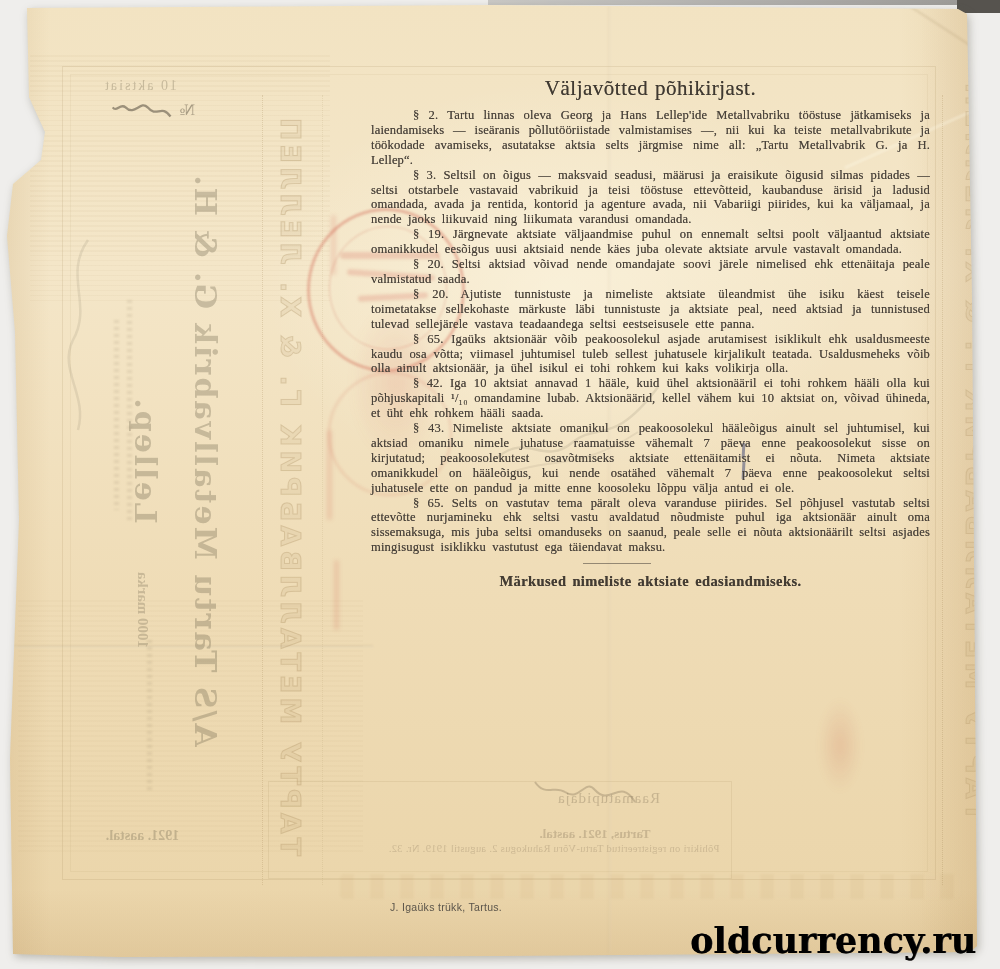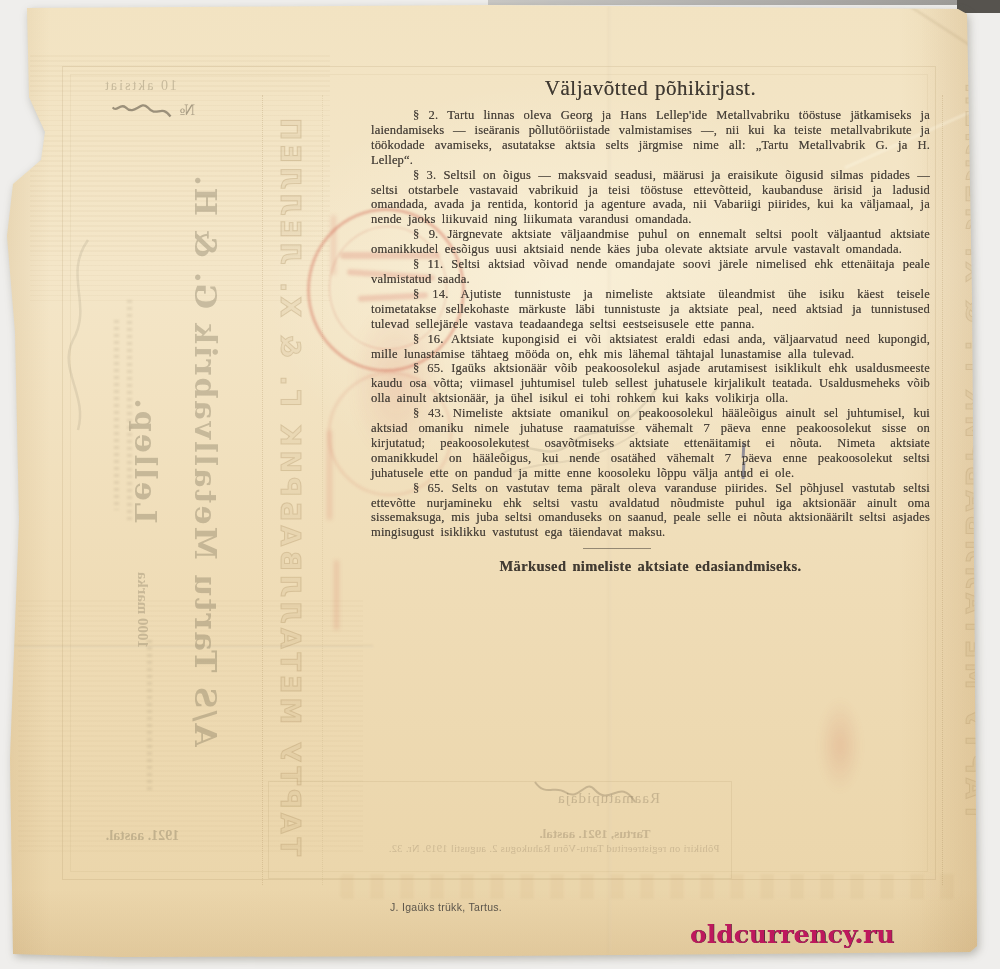--- a/index.html
+++ b/index.html
@@ -76,21 +76,21 @@
   
   #doc-text{left:371px;top:40px;width:559px;color:#49423a;font-size:12.6px;line-height:14.9px;
     text-align:justify;word-spacing:3px;letter-spacing:.15px;text-shadow:0 0 .4px rgba(73,66,58,.7);margin-top:36px;}
   #doc-title{text-align:center;font-size:21px;line-height:24px;letter-spacing:.5px;word-spacing:1px;
     margin-bottom:8px;color:#3f3931;}
   .para{text-indent:42px;}
   #divider{width:68px;height:0;border-top:1px solid rgba(73,66,58,.55);margin:8px 0 10px 212px;}
   #notes-heading{text-align:center;font-weight:bold;font-size:14.5px;letter-spacing:.4px;word-spacing:2px;color:#423b32;}
   #printer-credit{left:390px;top:901px;font-family:"Liberation Sans",sans-serif;font-size:10.5px;color:#5a544a;letter-spacing:.3px;}
   #site-watermark{left:690px;top:920px;width:250px;font-family:"DejaVu Serif",serif;font-weight:bold;
-    font-size:25px;letter-spacing:0px;color:#be185d;text-shadow:.6px 0 0 #3b3734;}
+    font-size:35px;letter-spacing:0px;color:#000000;text-shadow:.6px 0 0 #3b3734;}
 </style>
 </head>
 <body>
 
 <div id="page">
 
   <div class="abs" id="top-dark-strip"></div>
   <div class="abs" id="corner-dark-block"></div>
 
   <div class="abs" id="paper-wrap">
@@ -157,25 +157,25 @@
       <path d="M25 110 C 60 95, 90 110, 150 70" stroke="rgba(90,80,65,.12)" stroke-width="2" fill="none"></path>
     </svg>
     <svg class="abs squiggle" style="left:48px;top:235px;" width="60" height="200" viewBox="0 0 60 200">
       <path d="M40 5 C 15 40, 45 70, 25 105 C 10 135, 40 160, 30 195" stroke="rgba(95,85,65,.15)" stroke-width="2.5" fill="none"></path>
     </svg>
 
     <div class="abs" id="doc-text">
       <div id="doc-title">Väljavõtted põhikirjast.</div>
       <div class="para">§ 2.  Tartu linnas oleva Georg ja Hans Lellep'ide Metallvabriku tööstuse jätkamiseks ja laiendamiseks — iseäranis põllutööriistade valmistamises —, nii kui ka teiste metallvabrikute ja töökodade avamiseks, asutatakse aktsia selts järgmise nime all: „Tartu Metallvabrik G. ja H. Lellep“.</div>
       <div class="para">§ 3.  Seltsil on õigus — maksvaid seadusi, määrusi ja eraisikute õigusid silmas pidades — seltsi otstarbele vastavaid vabrikuid ja teisi tööstuse ettevõtteid, kaubanduse ärisid ja ladusid omandada, avada ja rentida, kontorid ja agenture avada, nii Vabariigi piirides, kui ka väljamaal, ja nende jaoks liikuvaid ning liikumata varandusi omandada.</div>
-      <div class="para">§ 9.  Järgnevate aktsiate väljaandmise puhul on ennemalt seltsi poolt väljaantud aktsiate omanikkudel eesõigus uusi aktsiaid nende käes juba olevate aktsiate arvule vastavalt omandada.</div>
-      <div class="para">§ 11.  Seltsi aktsiad võivad nende omandajate soovi järele nimelised ehk ettenäitaja peale valmistatud saada.</div>
-      <div class="para">§ 14.  Ajutiste tunnistuste ja nimeliste aktsiate üleandmist ühe isiku käest teisele toimetatakse sellekohaste märkuste läbi tunnistuste ja aktsiate peal, need aktsiad ja tunnistused tulevad sellejärele vastava teadaandega seltsi eestseisusele ette panna.</div>
-      <div class="para">§ 16.  Aktsiate kupongisid ei või aktsiatest eraldi edasi anda, väljaarvatud need kupongid, mille lunastamise tähtaeg mööda on, ehk mis lähemal tähtajal lunastamise alla tulevad.</div>
+      <div class="para">§ 19.  Järgnevate aktsiate väljaandmise puhul on ennemalt seltsi poolt väljaantud aktsiate omanikkudel eesõigus uusi aktsiaid nende käes juba olevate aktsiate arvule vastavalt omandada.</div>
+      <div class="para">§ 20.  Seltsi aktsiad võivad nende omandajate soovi järele nimelised ehk ettenäitaja peale valmistatud saada.</div>
+      <div class="para">§ 20.  Ajutiste tunnistuste ja nimeliste aktsiate üleandmist ühe isiku käest teisele toimetatakse sellekohaste märkuste läbi tunnistuste ja aktsiate peal, need aktsiad ja tunnistused tulevad sellejärele vastava teadaandega seltsi eestseisusele ette panna.</div>
       <div class="para">§ 65.  Igaüks aktsionäär võib peakoosolekul asjade arutamisest isiklikult ehk usaldusmeeste kaudu osa võtta; viimasel juhtumisel tuleb sellest juhatusele kirjalikult teatada. Usaldusmeheks võib olla ainult aktsionäär, ja ühel isikul ei tohi rohkem kui kaks volikirja olla.</div>
+      <div class="para">§ 42.  Iga 10 aktsiat annavad 1 hääle, kuid ühel aktsionääril ei tohi rohkem hääli olla kui põhjuskapitali ¹/₁₀ omandamine lubab. Aktsionäärid, kellel vähem kui 10 aktsiat on, võivad ühineda, et üht ehk rohkem hääli saada.</div>
       <div class="para">§ 43.  Nimeliste aktsiate omanikul on peakoosolekul hääleõigus ainult sel juhtumisel, kui aktsiad omaniku nimele juhatuse raamatuisse vähemalt 7 päeva enne peakoosolekut sisse on kirjutatud; peakoosolekutest osavõtmiseks aktsiate ettenäitamist ei nõuta. Nimeta aktsiate omanikkudel on hääleõigus, kui nende osatähed vähemalt 7 päeva enne peakoosolekut seltsi juhatusele ette on pandud ja mitte enne koosoleku lõppu välja antud ei ole.</div>
       <div class="para">§ 65.  Selts on vastutav tema päralt oleva varanduse piirides. Sel põhjusel vastutab seltsi ettevõtte nurjamineku ehk seltsi vastu avaldatud nõudmiste puhul iga aktsionäär ainult oma sissemaksuga, mis juba seltsi omanduseks on saanud, peale selle ei nõuta aktsionäärilt seltsi asjades mingisugust isiklikku vastutust ega täiendavat maksu.</div>
       <div id="divider"></div>
       <div id="notes-heading">Märkused nimeliste aktsiate edasiandmiseks.</div>
     </div>
 
     <div class="abs" id="printer-credit">J. Igaüks trükk, Tartus.</div>
   </div>
   </div>
 

